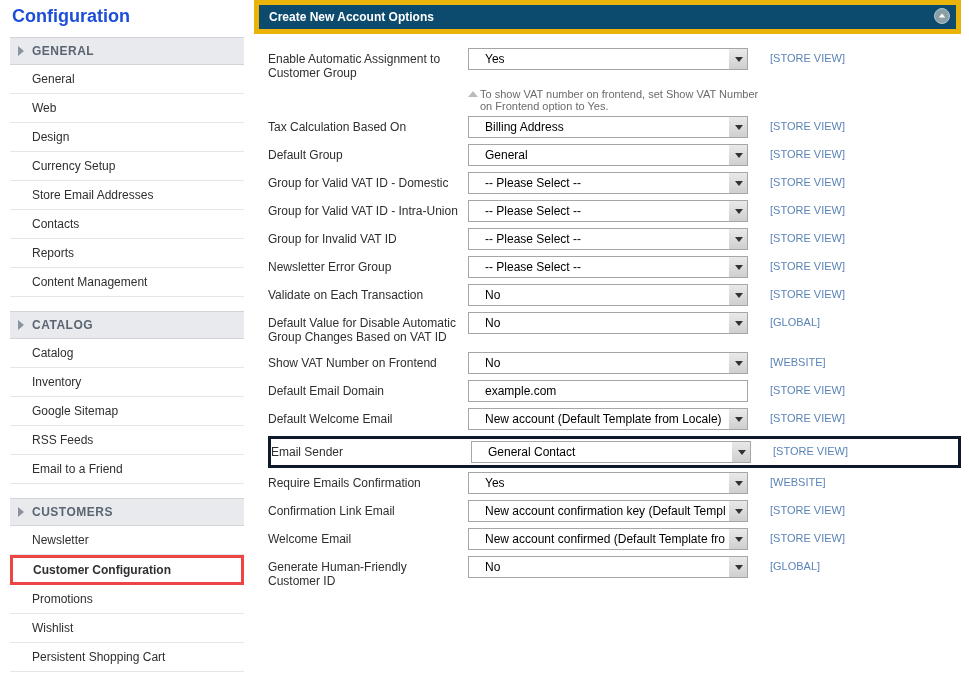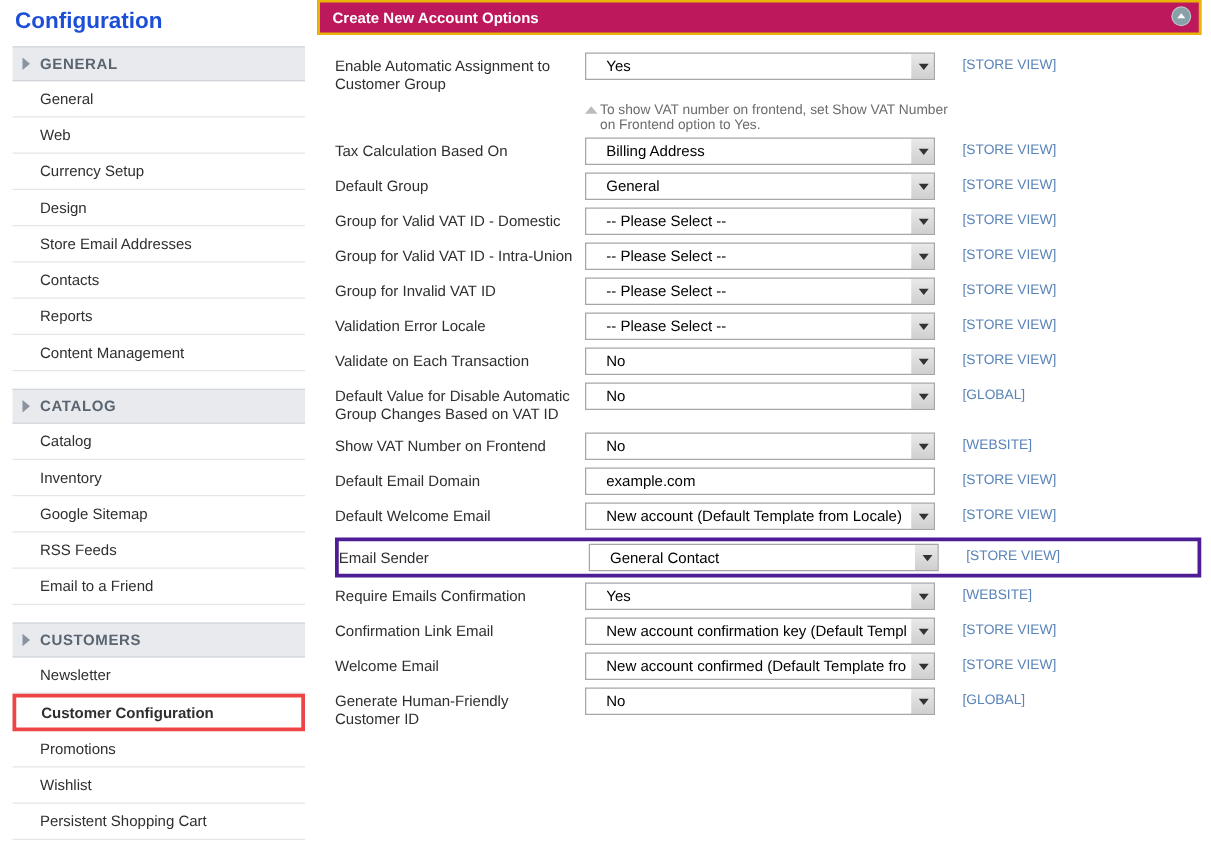--- a/index.html
+++ b/index.html
@@ -57,26 +57,26 @@
     border: 3px solid #ef4444;
     padding: 5px 4px 5px 20px;
   }
   .nav-spacer { height: 14px; }
   
   .main {
     flex: 1;
     padding-right: 8px;
   }
   .panel-header {
-    background: #be185d;
+    background: #0c4a6e;
     color: #fff;
     font-size: 12px;
     font-weight: bold;
     padding: 5px 10px;
-    border: 2px solid #eab308;
+    border: 5px solid #eab308;
     position: relative;
   }
   .panel-header .collapse-btn {
     position: absolute;
     right: 6px;
     top: 3px;
     width: 16px; height: 16px;
     border-radius: 50%;
     background: #8aa0a8;
     border:1px solid #b7c6cb;
@@ -85,21 +85,21 @@
   }
   .panel-header .collapse-btn svg{width:8px;height:8px;fill:#fff;}
   .form-body { padding: 10px 0 10px 14px; }
   .form-row {
     display: flex;
     align-items: flex-start;
     margin: 4px 0;
     min-height: 24px;
   }
   .form-row.highlighted {
-    border: 3px solid #4c1d95;
+    border: 3px solid #0f172a;
     padding: 2px 0;
     margin: 2px 0;
   }
   .lbl {
     width: 200px;
     padding: 4px 8px 4px 0;
     font-size: 12px;
     color: #2f2f2f;
   }
   .ctl { width: 296px; }
@@ -148,22 +148,22 @@
 <body>
 
 <div class="wrap">
 
   <aside class="sidebar">
     <div class="page-title">Configuration</div>
     <nav id="sidebar-nav">
         <div class="nav-section-head">GENERAL</div>
         <a class="nav-item">General</a>
         <a class="nav-item">Web</a>
+        <a class="nav-item">Design</a>
         <a class="nav-item">Currency Setup</a>
-        <a class="nav-item">Design</a>
         <a class="nav-item">Store Email Addresses</a>
         <a class="nav-item">Contacts</a>
         <a class="nav-item">Reports</a>
         <a class="nav-item">Content Management</a>
         <div class="nav-spacer"></div>
         <div class="nav-section-head">CATALOG</div>
         <a class="nav-item">Catalog</a>
         <a class="nav-item">Inventory</a>
         <a class="nav-item">Google Sitemap</a>
         <a class="nav-item">RSS Feeds</a>
@@ -217,21 +217,21 @@
           <div class="lbl">Group for Valid VAT ID - Intra-Union</div>
           <div class="ctl"><span class="sel-wrap"><select><option>-- Please Select --</option></select></span></div>
           <div class="scope">[STORE VIEW]</div>
         </div>
         <div class="form-row">
           <div class="lbl">Group for Invalid VAT ID</div>
           <div class="ctl"><span class="sel-wrap"><select><option>-- Please Select --</option></select></span></div>
           <div class="scope">[STORE VIEW]</div>
         </div>
         <div class="form-row">
-          <div class="lbl">Validation Error Locale</div>
+          <div class="lbl">Newsletter Error Group</div>
           <div class="ctl"><span class="sel-wrap"><select><option>-- Please Select --</option></select></span></div>
           <div class="scope">[STORE VIEW]</div>
         </div>
         <div class="form-row">
           <div class="lbl">Validate on Each Transaction</div>
           <div class="ctl"><span class="sel-wrap"><select><option>No</option></select></span></div>
           <div class="scope">[STORE VIEW]</div>
         </div>
         <div class="form-row">
           <div class="lbl">Default Value for Disable Automatic Group Changes Based on VAT ID</div>

